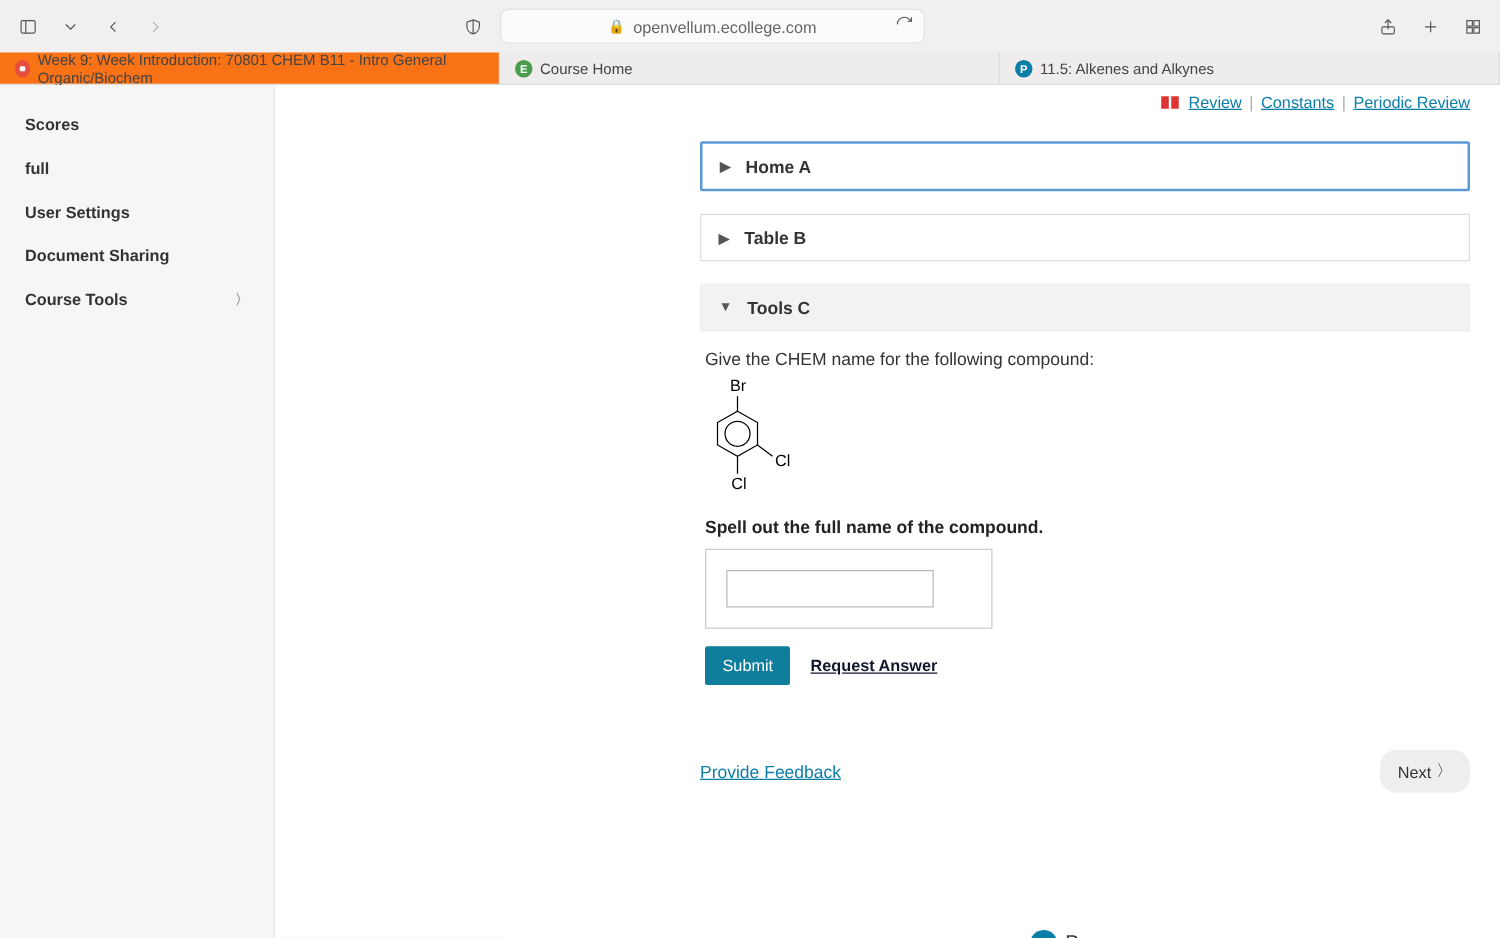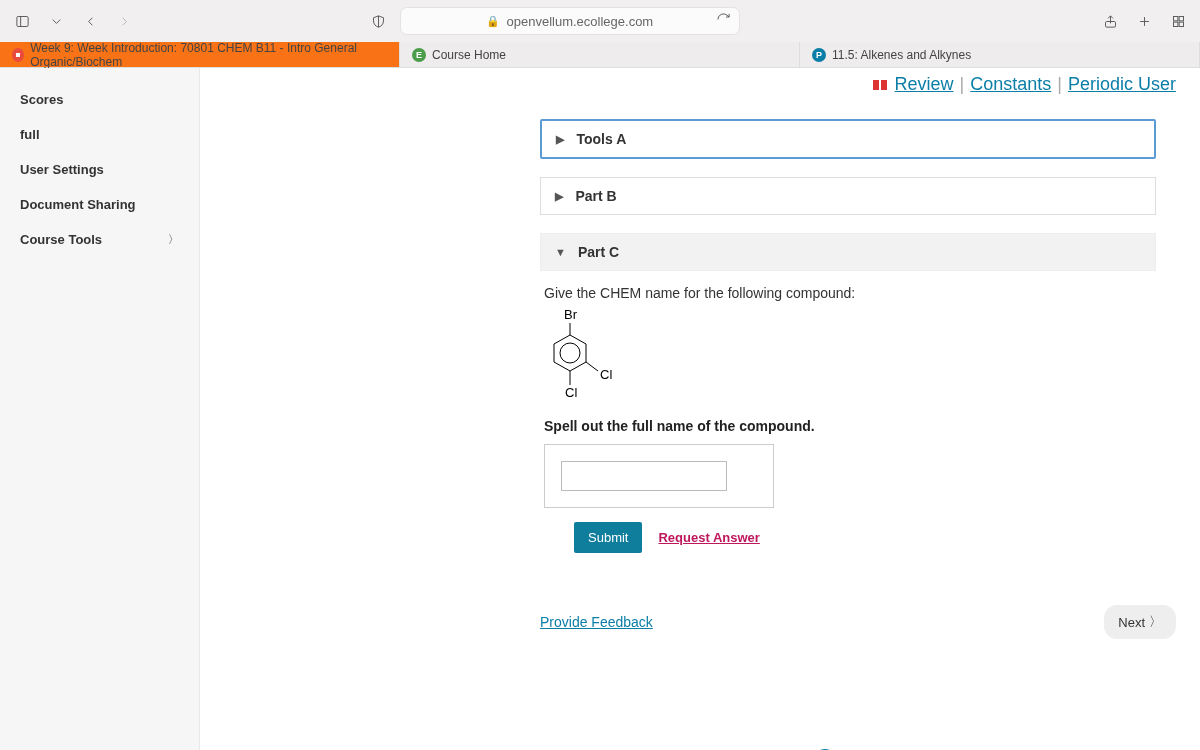--- a/index.html
+++ b/index.html
@@ -20,46 +20,46 @@
 .tab-icon { width: 14px; height: 14px; border-radius: 50%; display: inline-flex; align-items: center; justify-content: center; font-size: 9px; font-weight: bold; color: #fff; }
 .tab-icon.red { background: radial-gradient(circle,#fff 30%,#e74c3c 30%); border:1px dashed #e74c3c;}
 .tab-icon.green { background: #4a9d4a; }
 .tab-icon.blue { background: #0b7ea8; }
 .tab1 { flex: 0 0 400px; }
 .tab2 { flex: 0 0 400px; }
 .tab3 { flex: 0 0 400px; }
 
 
 .page { display: flex; height: calc(750px - 42px - 26px); background: #fff; }
-.sidebar { width: 200px; background: #f7f6f6; border-right: 1px solid #e8e8e8; padding-top: 14px; }
+.sidebar { width: 220px; background: #f7f6f6; border-right: 1px solid #e8e8e8; padding-top: 14px; }
 .sidebar-item { padding: 10px 20px; font-size: 13px; font-weight: 600; color: #333; display:flex; align-items:center; justify-content:space-between;}
 .sidebar-item .chev { color:#999; font-size:11px;}
 
 .main { flex: 1; display: flex; flex-direction: column; overflow: auto; }
-.toolbar-links { display:flex; justify-content:flex-end; align-items:center; gap:6px; padding: 6px 24px 6px 0; font-size:18px;}
+.toolbar-links { display:flex; justify-content:flex-end; align-items:center; gap:6px; padding: 6px 24px 6px 0; font-size:13px;}
 .toolbar-links a { color: #0b7ea8; text-decoration: underline; }
 .toolbar-links .sep { color:#aaa; }
 .toolbar-links .review-icon { width:14px;height:10px;display:inline-block;background:#d33; margin-right:2px; position:relative;}
 .toolbar-links .review-icon::after{content:"";position:absolute;left:6px;top:0;width:2px;height:10px;background:#fff;}
 
 .content { padding: 0 24px 0 40px; max-width: 680px; margin-left: 300px;}
 .part-header { border: 1px solid #ddd; padding: 10px 14px; margin-top: 18px; display: flex; align-items: center; gap: 12px; font-size: 14px; font-weight: 600; color: #333; background:#fff;}
 .part-header.selected { border: 2px solid #5b9bd5; border-radius:2px;}
 .part-header.open { background: #f2f2f2; border-color:#eee;}
 .part-header .arrow { font-size: 11px; color: #555; }
 
 .part-body { padding: 14px 4px; }
 .prompt { font-size: 14px; color: #333; margin-bottom: 6px; }
 .molecule { margin: 4px 0 12px 4px; }
 .instruction { font-size: 14px; font-weight: 600; margin-bottom: 10px; color:#222;}
 .answer-box { border: 1px solid #ccc; padding: 16px; width: 230px; margin-bottom: 14px; }
 .answer-box input { width: 166px; height: 30px; border: 1px solid #bbb; padding: 4px; font-size:13px;}
-.action-row { display:flex; align-items:center; gap:16px;margin-left:30px; }
+.action-row { display:flex; align-items:center; gap:16px; }
 .submit-btn { background: #0f7d9c; color: #fff; border: none; padding: 8px 14px; font-size: 13px; cursor: pointer; border-radius:2px;}
-.link { color: #be185d; font-size: 13px; text-decoration: underline; cursor:pointer; font-weight:600;}
+.link { color: #0f172a; font-size: 13px; text-decoration: underline; cursor:pointer; font-weight:600;}
 
 .feedback-row { display:flex; justify-content:space-between; align-items:center; margin-top: 38px; padding: 0 0 0 0; gap: 12px;}
 .feedback { color:#0b7ea8; font-size:14px; text-decoration: underline; }
 .next-btn { background:#eee; border:none; padding:8px 14px; font-size:13px; color:#333; font-weight:500; border-radius:13px; display:flex; align-items:center; gap:4px;}
 
 .footer { text-align:center; margin-top: 110px; padding-bottom:20px;}
 .footer-brand { display:flex; align-items:center; justify-content:center; gap:6px; font-size:16px; color:#333; margin-bottom:28px;}
 .footer-brand .p-icon { width:22px; height:22px; border-radius:50%; background:#0b7ea8; color:#fff; display:flex; align-items:center; justify-content:center; font-weight:bold; font-size:13px;}
 
 
@@ -170,35 +170,35 @@
     </div>
   </div>
 
   <div class="main">
     <div class="toolbar-links">
       <span class="review-icon"></span>
       <a>Review</a>
       <span class="sep">|</span>
       <a>Constants</a>
       <span class="sep">|</span>
-      <a>Periodic User</a>
+      <a>Periodic Review</a>
     </div>
 
     <div class="content">
       <div class="part-header selected">
         <span class="arrow">▶</span>
-        <span>Tools A</span>
+        <span>Home A</span>
       </div>
       <div class="part-header">
         <span class="arrow">▶</span>
-        <span>Part B</span>
+        <span>Table B</span>
       </div>
       <div class="part-header open">
         <span class="arrow">▼</span>
-        <span>Part C</span>
+        <span>Tools C</span>
       </div>
 
       <div class="part-body">
         <div class="prompt">Give the CHEM name for the following compound:</div>
         <div class="molecule">
           <svg width="90" height="95" viewBox="0 0 90 95">
             <text x="16" y="12" font-size="13" font-family="serif">Br</text>
             <line x1="22" y1="16" x2="22" y2="28" stroke="#000"></line>
 
             <polygon points="22,28 38,37 38,55 22,64 6,55 6,37" fill="none" stroke="#000"></polygon>

